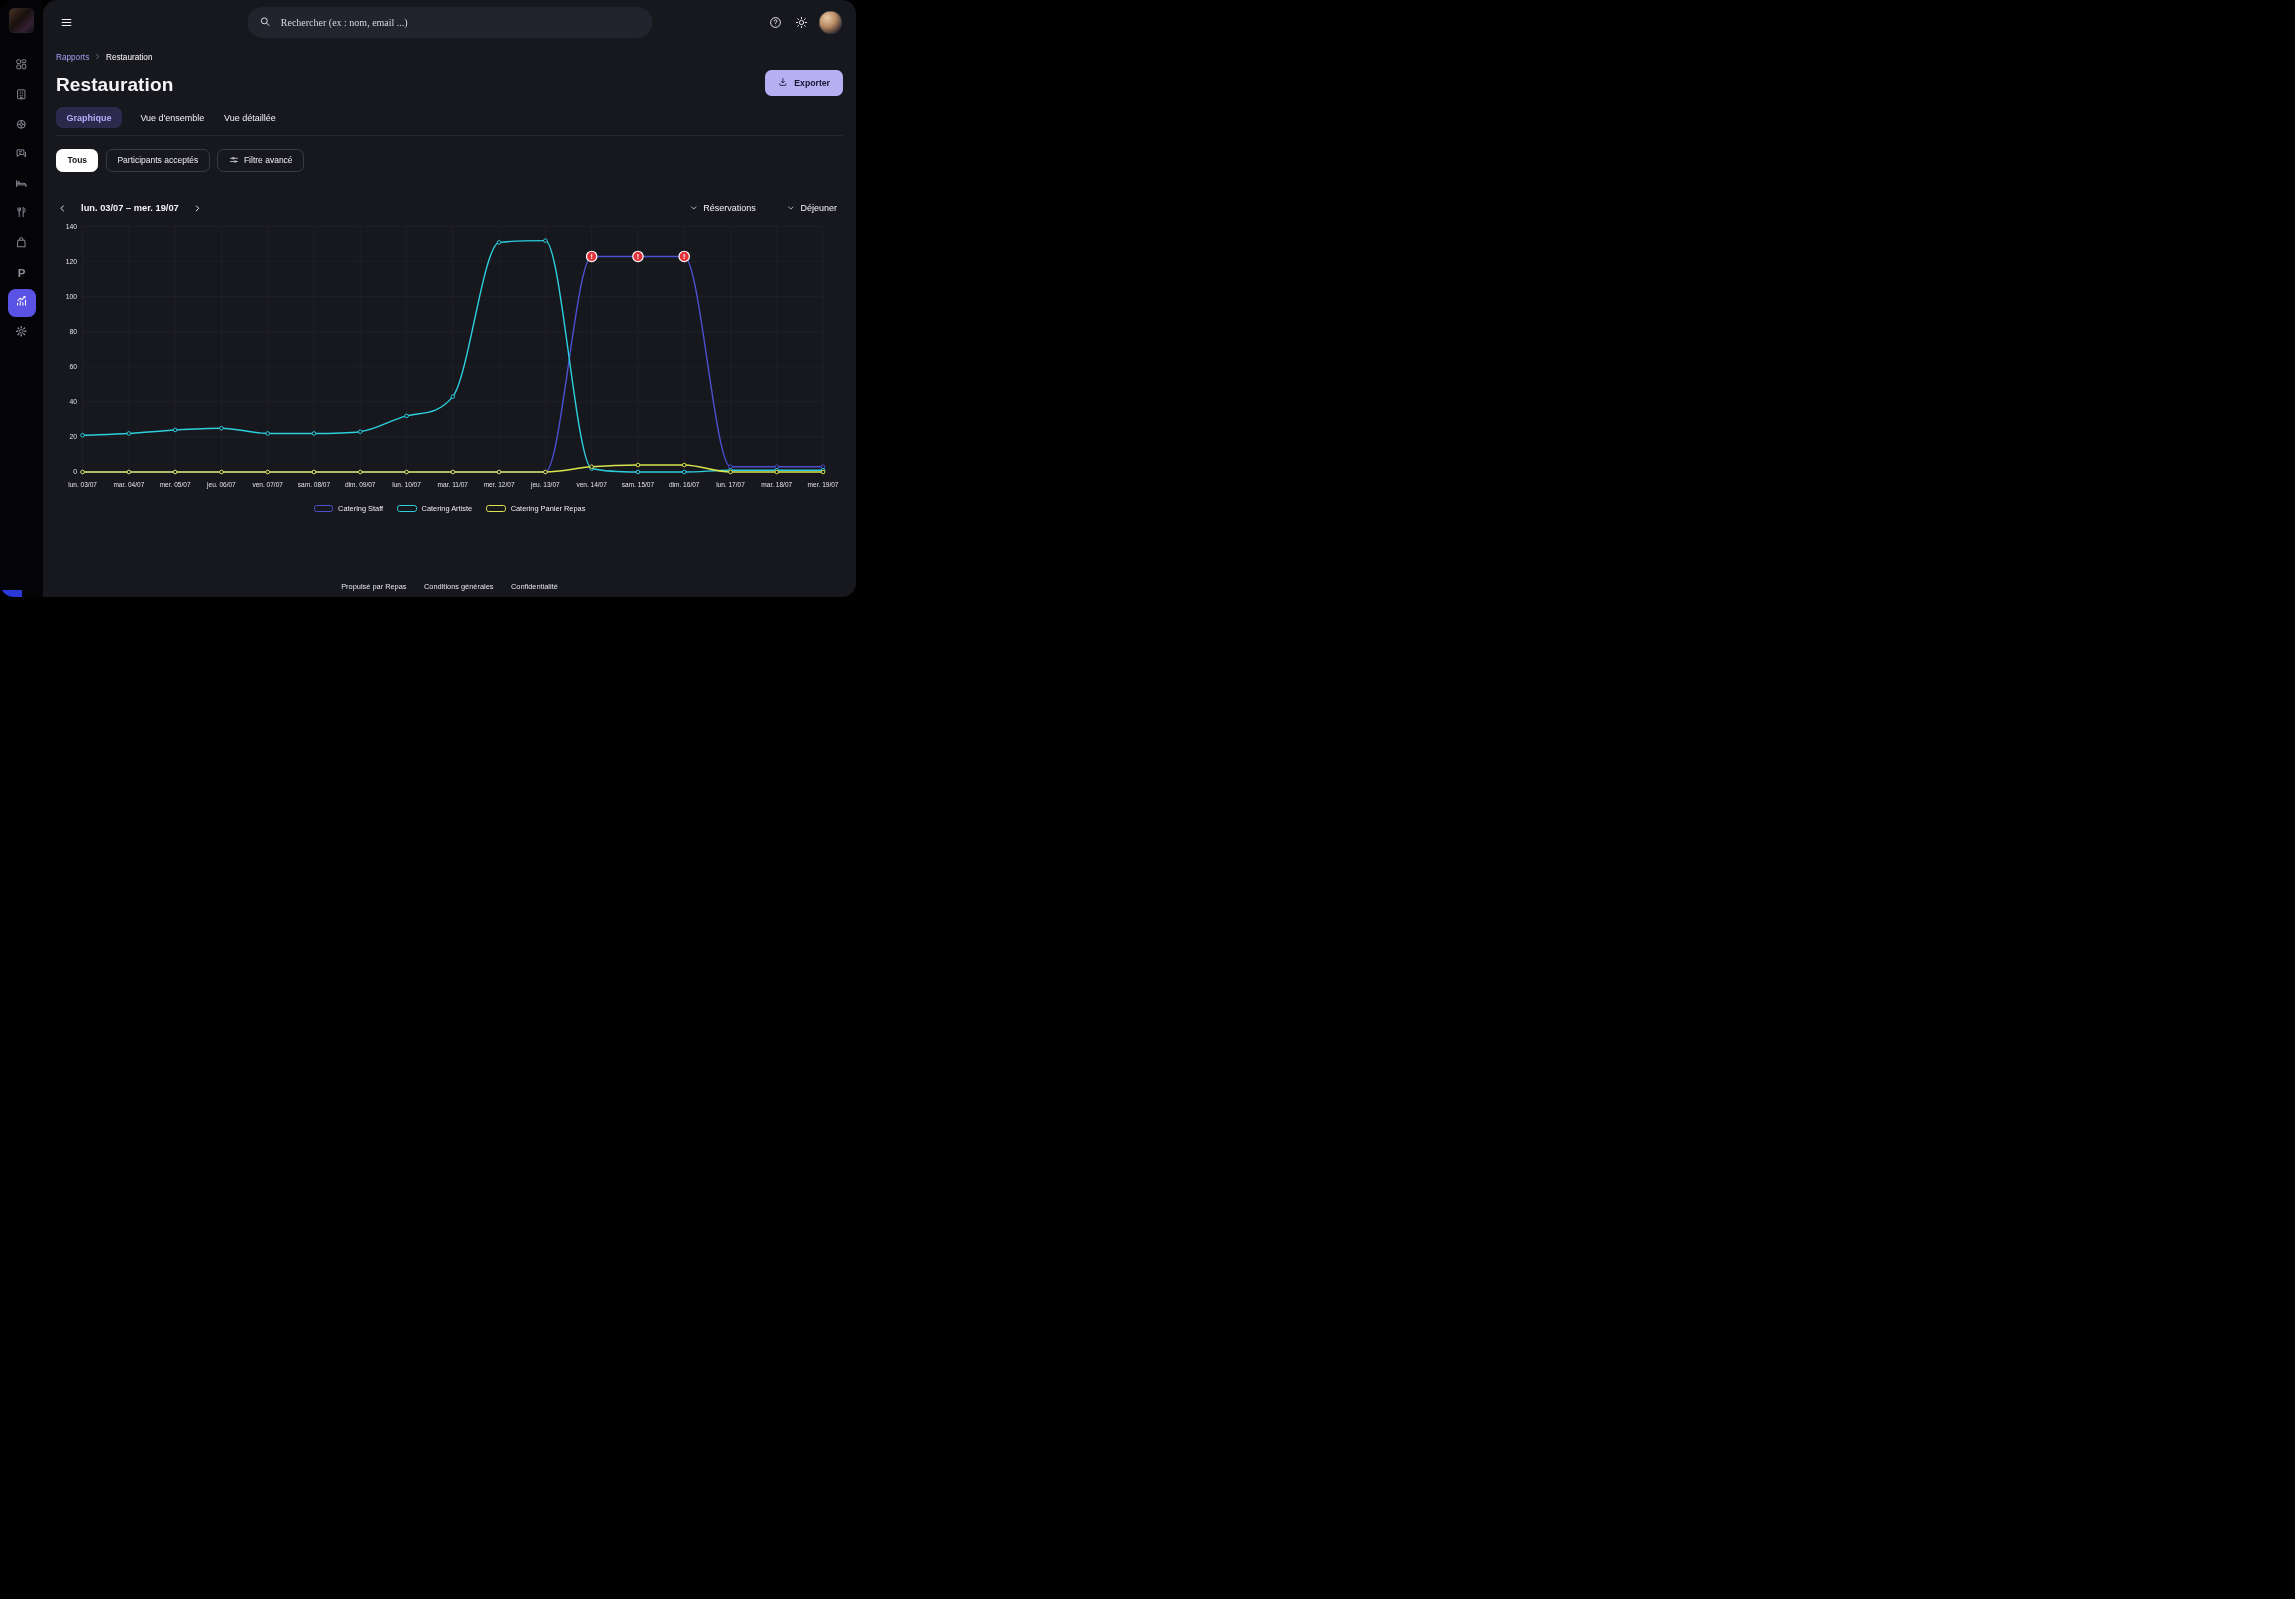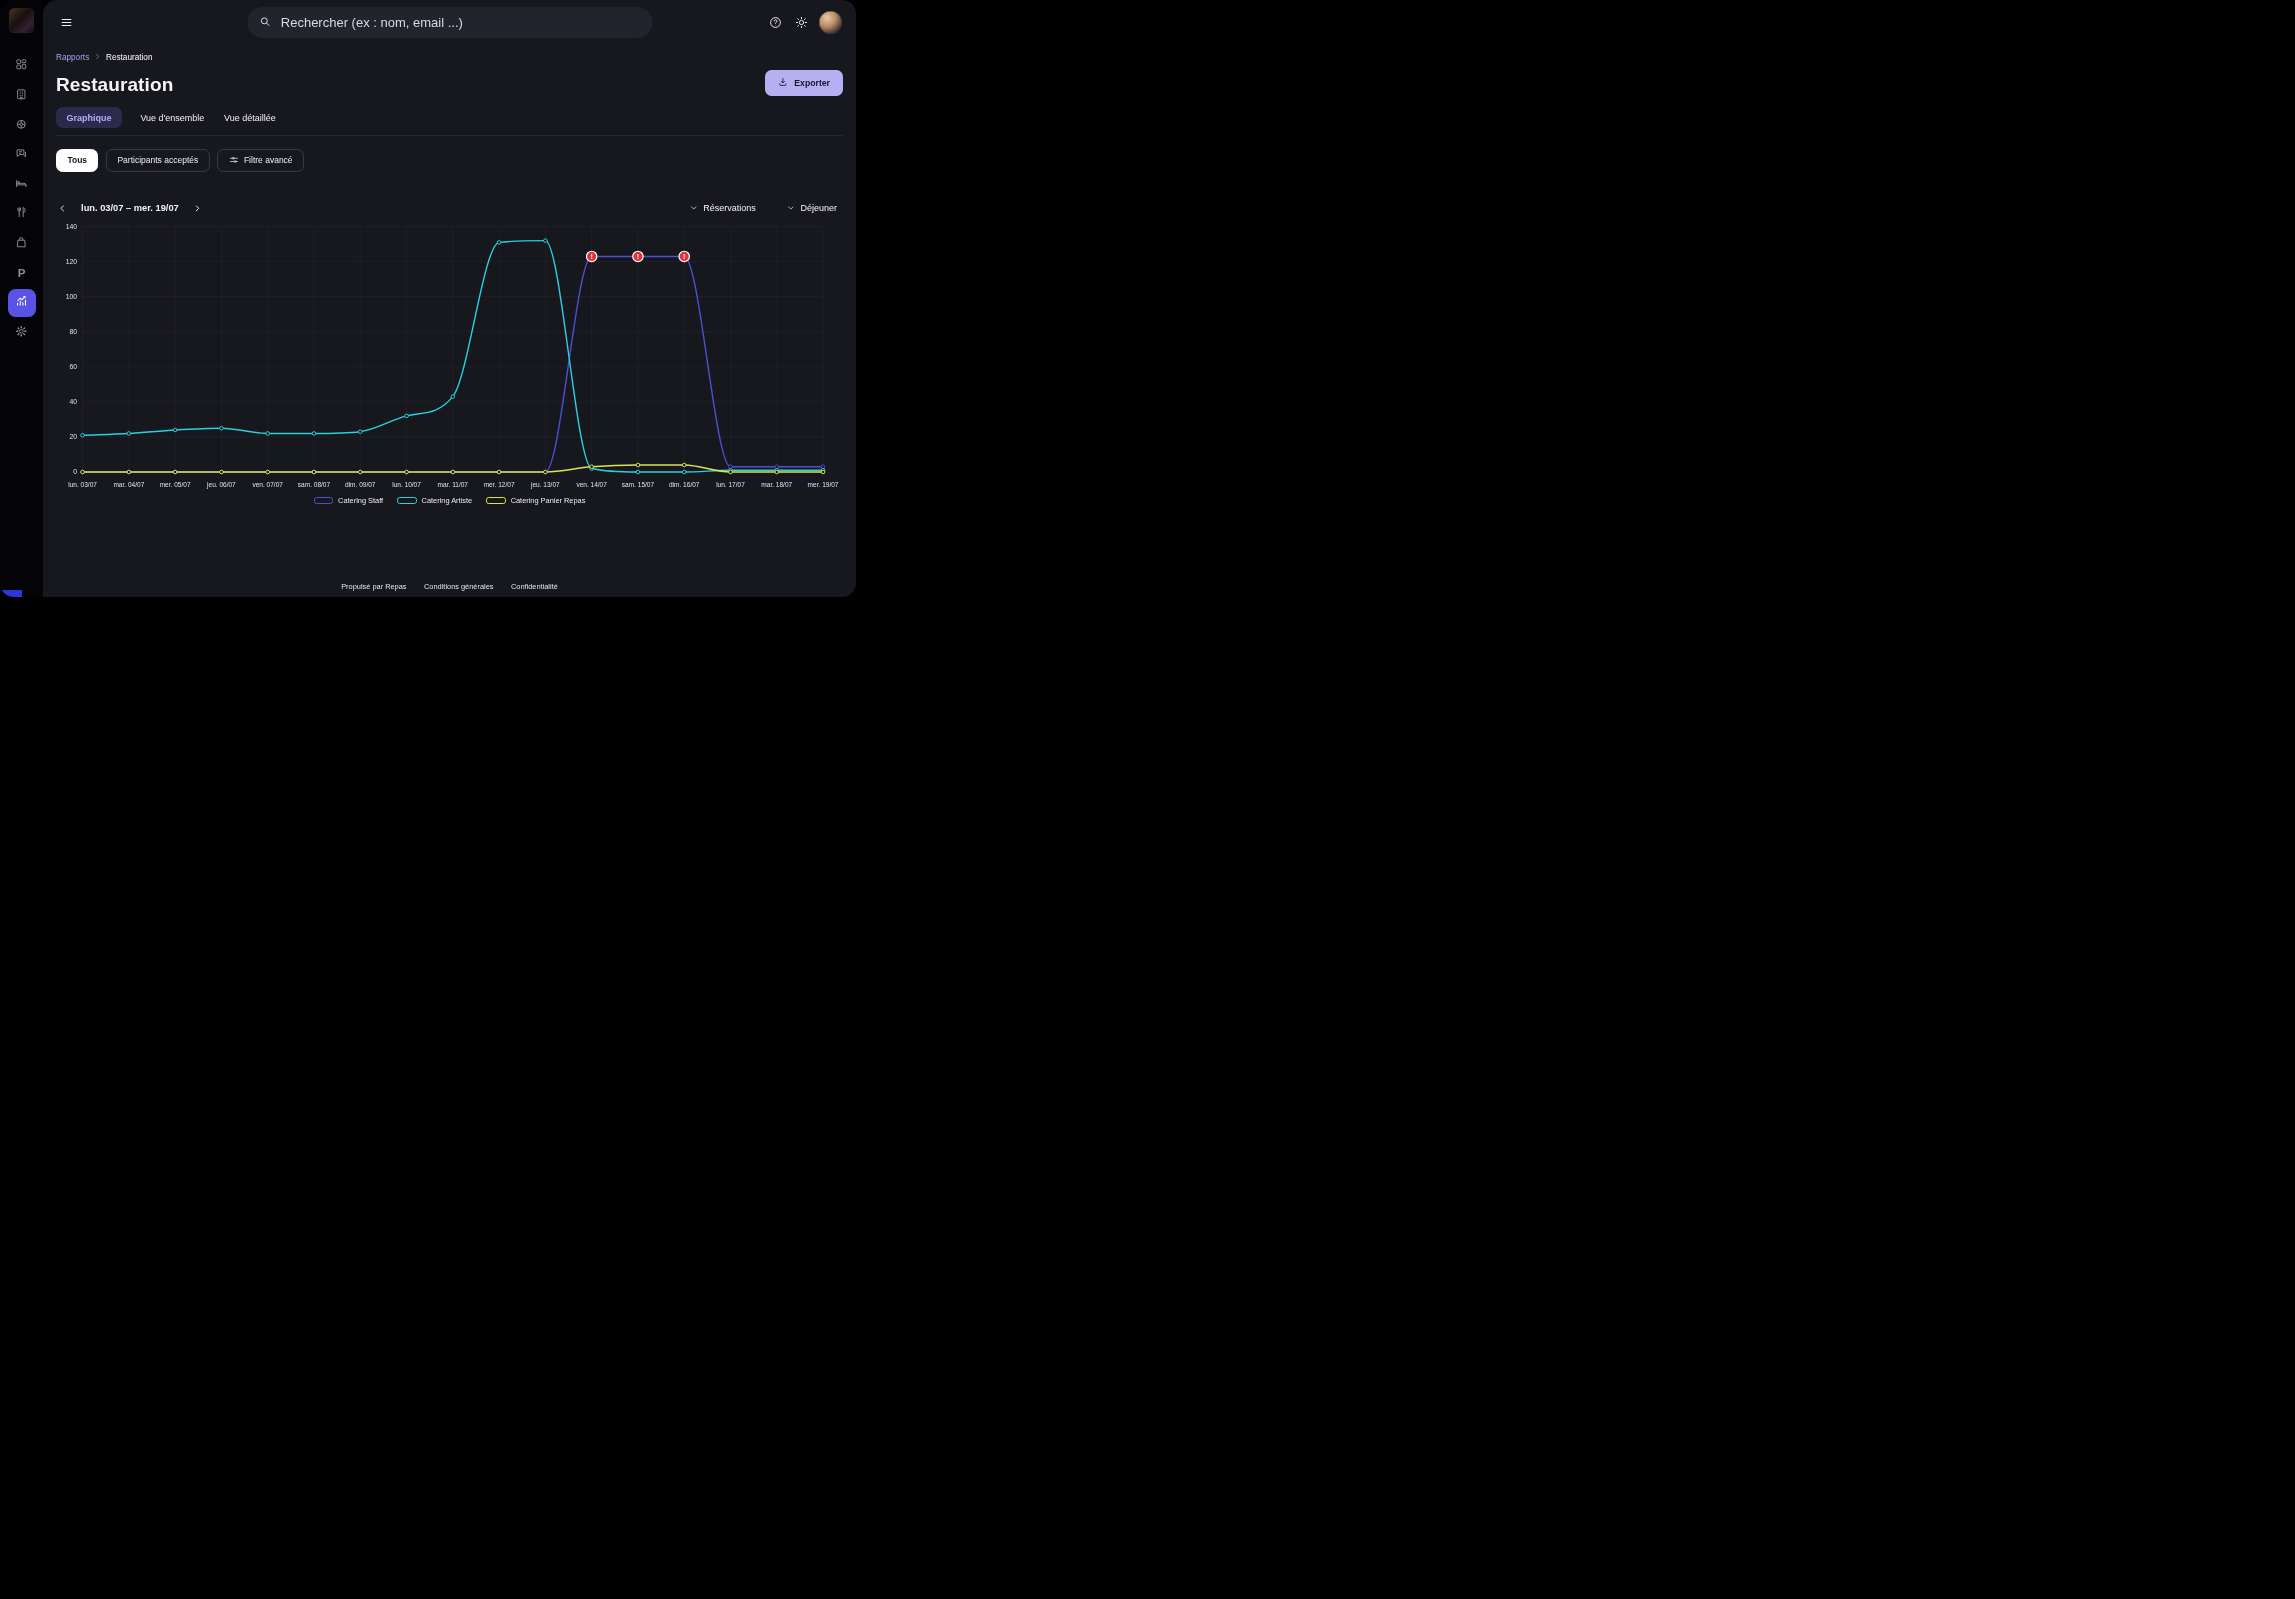--- a/index.html
+++ b/index.html
@@ -20,21 +20,21 @@
 
   
   .main{flex:1;min-width:0;background:#17171e;border-radius:14px 0 0 0;display:flex;flex-direction:column;}
 
   .topbar{height:45px;flex:none;position:relative;display:flex;align-items:center;padding:0 14px;}
   .hamburger{background:none;border:0;color:#f1f1f5;cursor:pointer;padding:3.3px;}
   .hamburger svg{width:13px;height:13px;display:block;}
   .search{position:absolute;left:50%;transform:translateX(-50%);width:405px;height:31px;background:#23232d;border-radius:16px;
           display:flex;align-items:center;gap:8.2px;padding:0 12.6px;box-sizing:border-box;}
   .search svg{width:11px;height:11px;color:#e8e8ee;flex:none;}
-  .search input{flex:1;background:transparent;border:0;outline:0;color:#ececf1;font-size:13px;font-family:Liberation Sans, sans-serif;}
+  .search input{flex:1;background:transparent;border:0;outline:0;color:#ececf1;font-size:10px;font-family:Liberation Serif, serif;}
   .search input::placeholder{color:#d9d9e1;opacity:1;}
   .top-right{margin-left:auto;display:flex;align-items:center;gap:10.4px;}
   .icon-btn{background:none;border:0;color:#ececf1;cursor:pointer;padding:1.1px;}
   .icon-btn svg{width:13px;height:13px;display:block;}
   .avatar{width:23px;height:23px;border-radius:50%;cursor:pointer;border:0;padding:0;
           background:radial-gradient(circle at 35% 30%,#e8c9a8 0%,#b98c64 40%,#3d2f33 75%,#1c1a22 100%);
           box-shadow:inset 0 0 0 0.5px #33333c;}
 
   .content{flex:1;display:flex;flex-direction:column;padding:0 13px;min-height:0;}
 
@@ -65,21 +65,21 @@
   .nav-chev svg{width:8.7px;height:8.7px;display:block;}
   .date-range{font-size:9.3px;font-weight:700;color:#f4f4f7;margin:0 12px;}
   .chart-dropdowns{margin-left:auto;display:flex;align-items:center;gap:19.6px;}
   .dropdown{display:flex;align-items:center;gap:5.5px;background:none;border:0;color:#f2f2f6;font-size:9px;font-family:inherit;cursor:pointer;}
   .dropdown svg{width:7.6px;height:7.6px;color:#e3e3ea;}
 
   .chart-wrap{margin-top:4.4px;}
   #chart-svg{display:block;}
   #chart-svg text{font-family:"Liberation Sans",sans-serif;}
 
-  .legend{display:flex;justify-content:center;align-items:center;gap:14px;margin-top:0px;}
+  .legend{display:flex;justify-content:center;align-items:center;gap:14px;margin-top:8px;}
   .legend-item{display:flex;align-items:center;gap:4.9px;font-size:7.4px;color:#ececf1;cursor:pointer;}
   .swatch{width:19.6px;height:7.6px;border-radius:2.7px;border:1.6px solid;box-sizing:border-box;background:transparent;}
 
   .footer{margin-top:auto;display:flex;justify-content:center;gap:17.5px;padding:7.6px 0 6.5px;font-size:7.4px;color:#e4e4ea;}
   .footer .flink{cursor:pointer;}
 </style>
 </head>
 <body>
 
 <div class="app">

